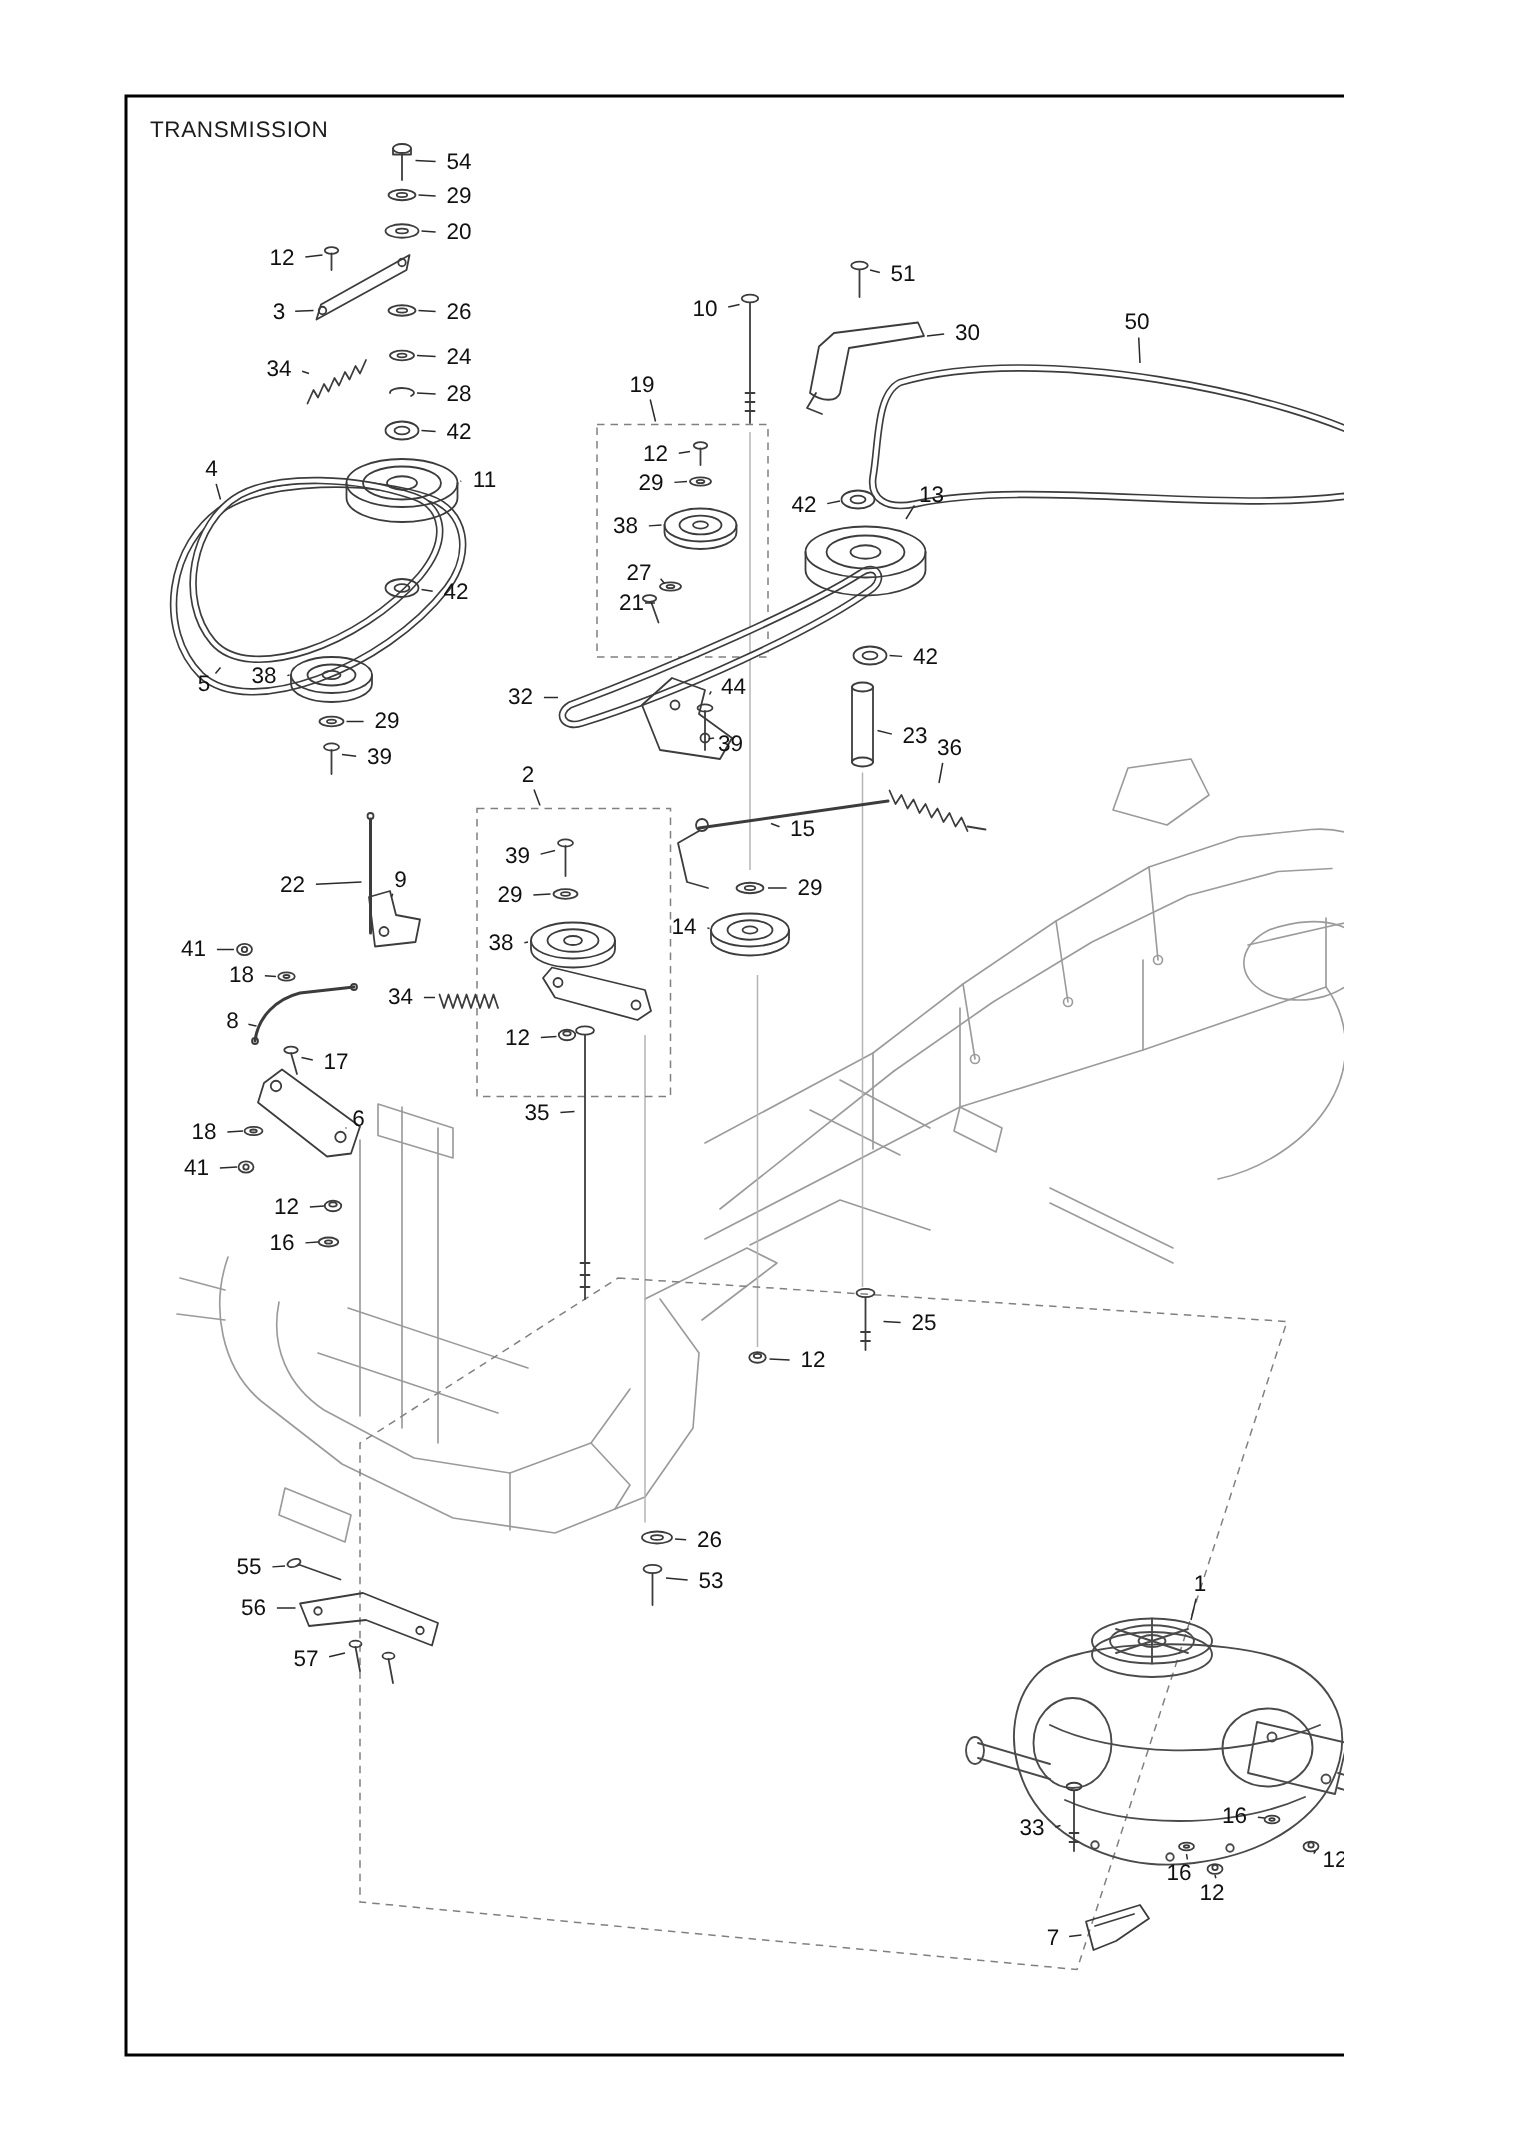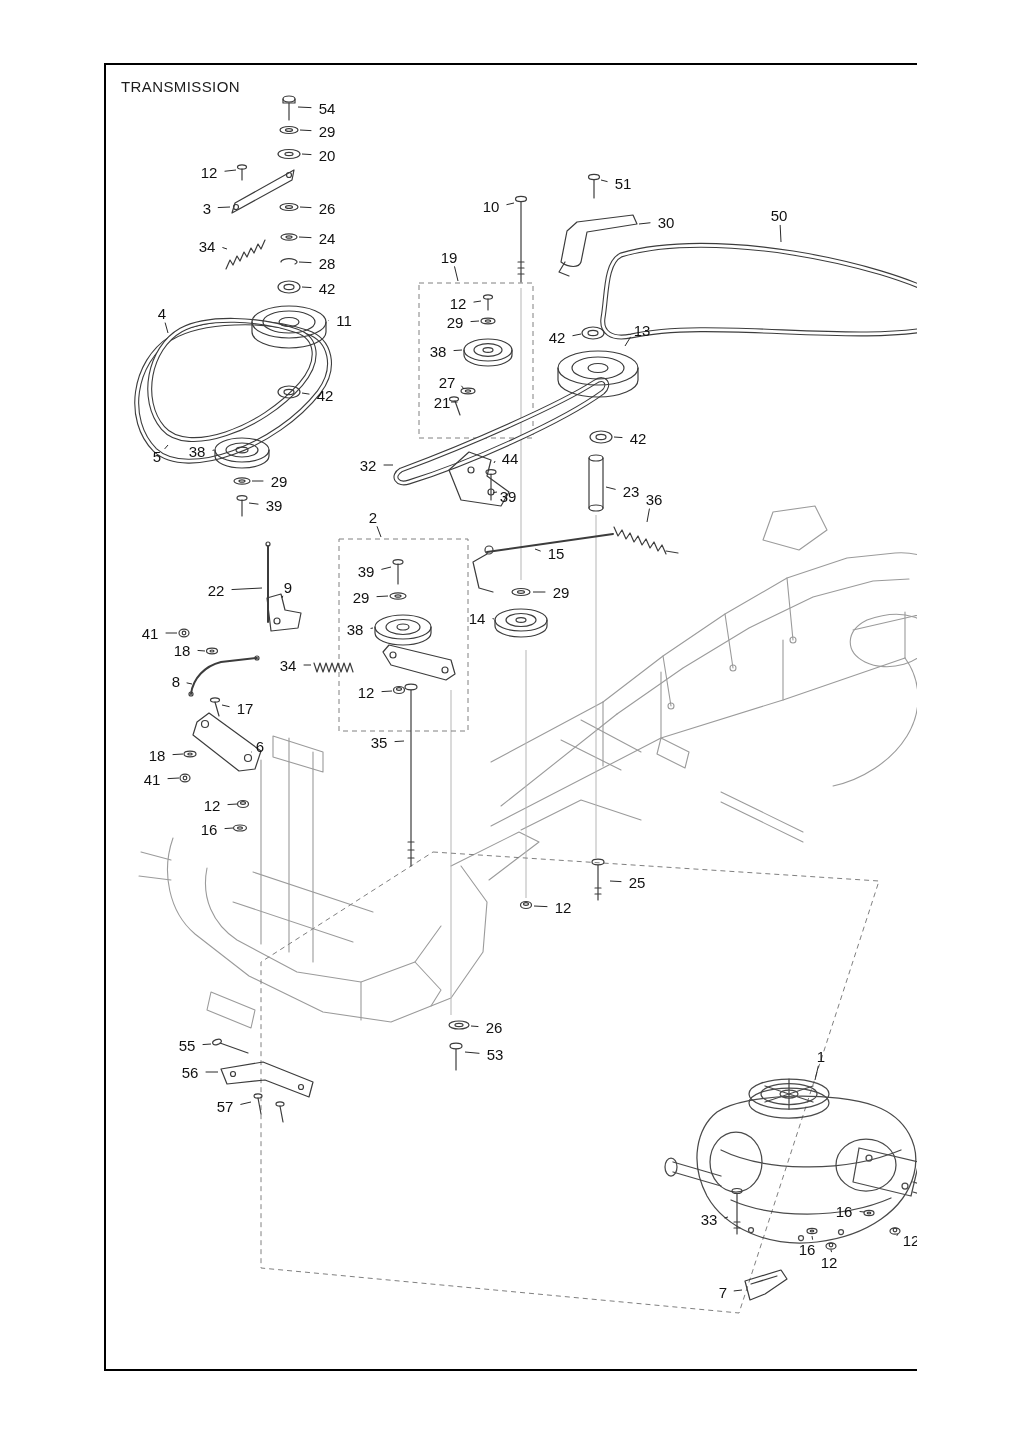--- a/index.html
+++ b/index.html
@@ -1,17 +1,17 @@
 <!DOCTYPE html>
 <html style="--line: #3c3c3c; --frame: #9b9b9b; --transaxle: #4a4a4a; --dash: #808080; --leader: #2a2a2a; --text: #111111; --border: #000000;"><head>
 <meta charset="utf-8">
 <style>
   html,body{margin:0;padding:0;background:#ffffff;}
   .page{position:relative;width:896px;height:1435px;background:#fff;overflow:hidden;
-        font-family:"Liberation Sans", sans-serif;margin-left:21px;}
+        font-family:"Liberation Sans", sans-serif;}
   .border-frame{position:absolute;left:83px;top:63px;width:856px;height:1308px;
         border:2px solid var(--border,#000);box-sizing:border-box;}
   .title{position:absolute;left:100px;top:78px;font-size:15px;letter-spacing:.4px;
         color:#1c1c1c;font-family:"Liberation Sans",sans-serif;}
   svg.diagram{position:absolute;left:0;top:0;}
   .ln{fill:none;stroke:var(--line,#3c3c3c);stroke-width:1.2;stroke-linecap:round;stroke-linejoin:round;}
   .ln2{fill:none;stroke:var(--line,#3c3c3c);stroke-width:2;stroke-linecap:round;}
   .fr{fill:none;stroke:var(--frame,#9b9b9b);stroke-width:1.1;stroke-linecap:round;stroke-linejoin:round;}
   .axis{fill:none;stroke:#b5b5b5;stroke-width:1;}
   .tx{fill:none;stroke:var(--transaxle,#4a4a4a);stroke-width:1.25;stroke-linecap:round;stroke-linejoin:round;}

